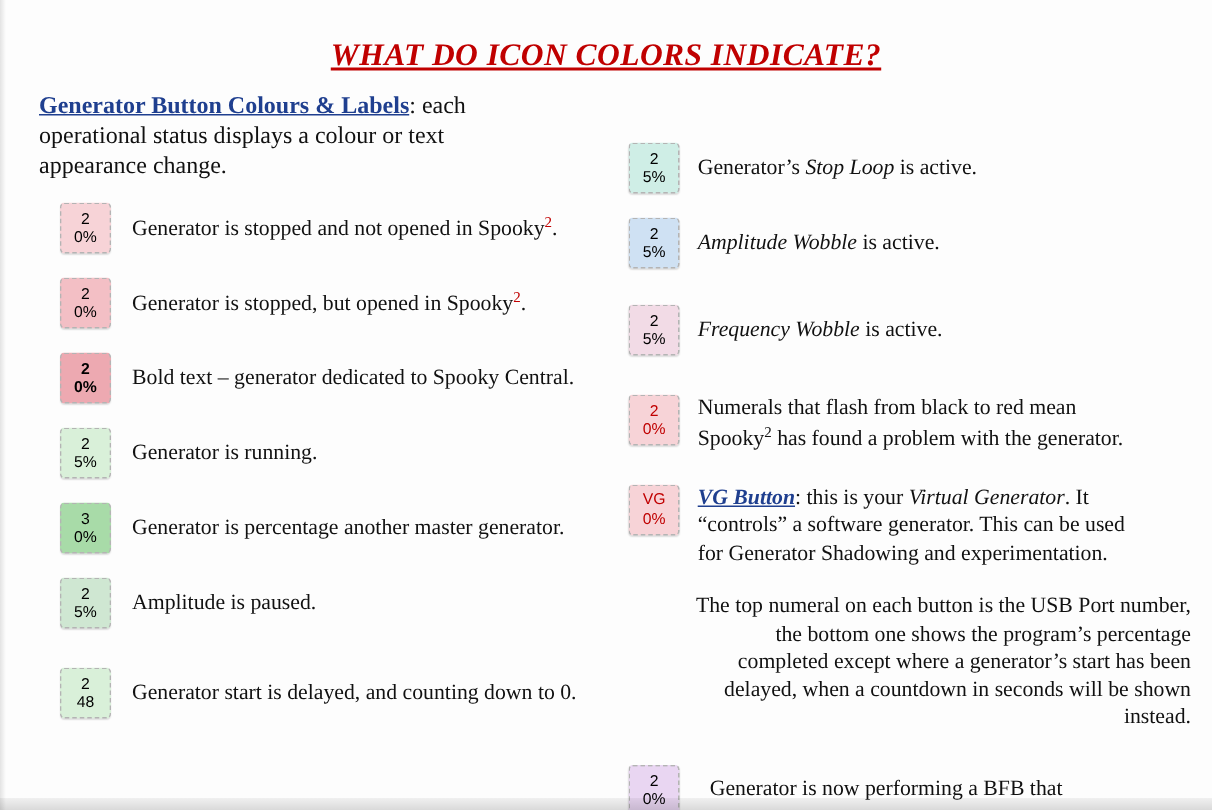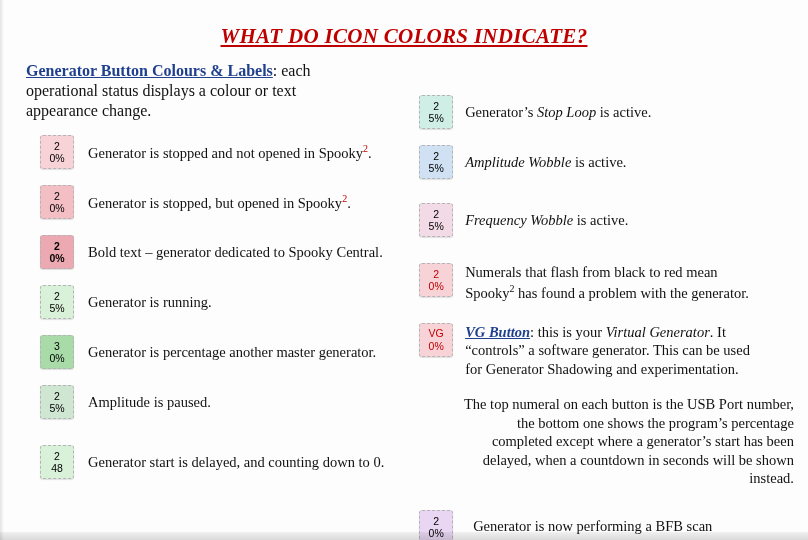--- a/index.html
+++ b/index.html
@@ -295,20 +295,20 @@
 
       <div class="para" style="padding-left:56px;">The top numeral on each button is the USB Port  number, the bottom one shows the program’s percentage completed except where a generator’s start has been delayed, when a countdown in seconds will be shown instead.</div>
 
       <div class="row row-right" style="margin-top:22px;">
         <div class="icon-wrap">
           <div class="gen-icon" style="background:#e9d6f2;">
             <span class="num">2</span>
             <span class="pct">0%</span>
           </div>
         </div>
-        <div class="desc" style="padding-left:8px;">Generator is now performing a BFB scan</div>
+        <div class="desc" style="padding-left:8px;">Generator is now performing a BFB that</div>
       </div>
 
     </div>
   </div>
 
   <div class="scanline"></div>
 </div>
 
 </body></html>

